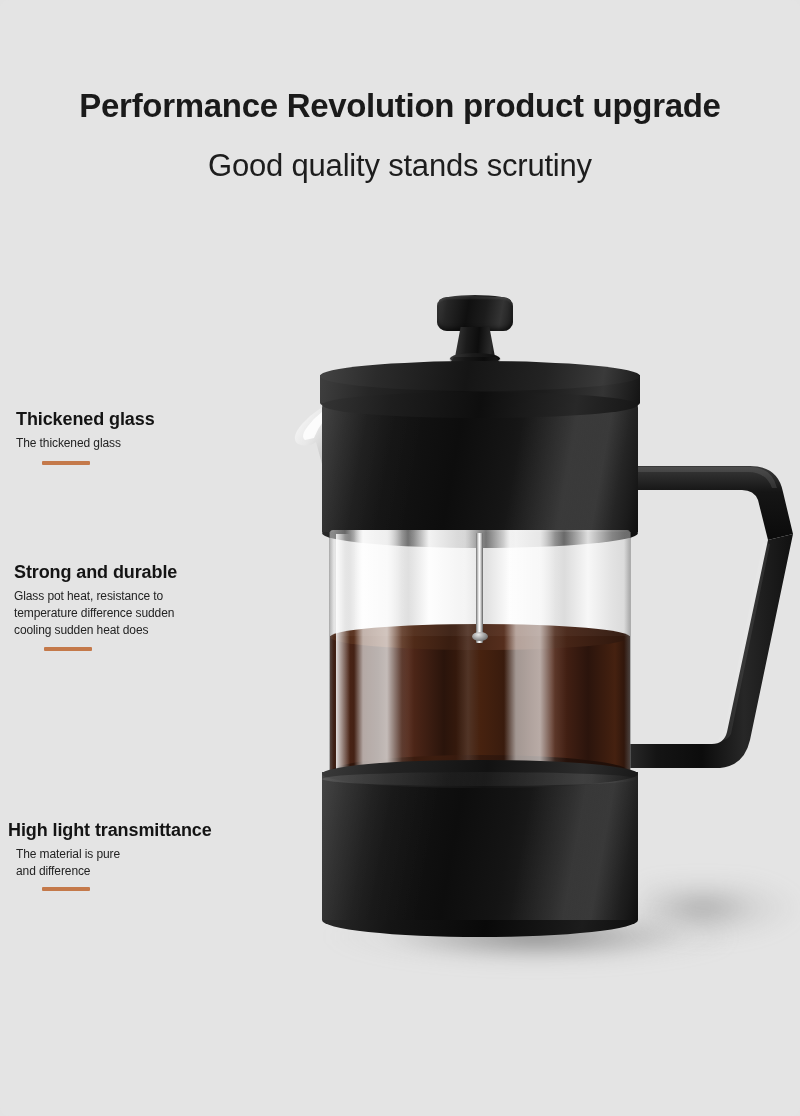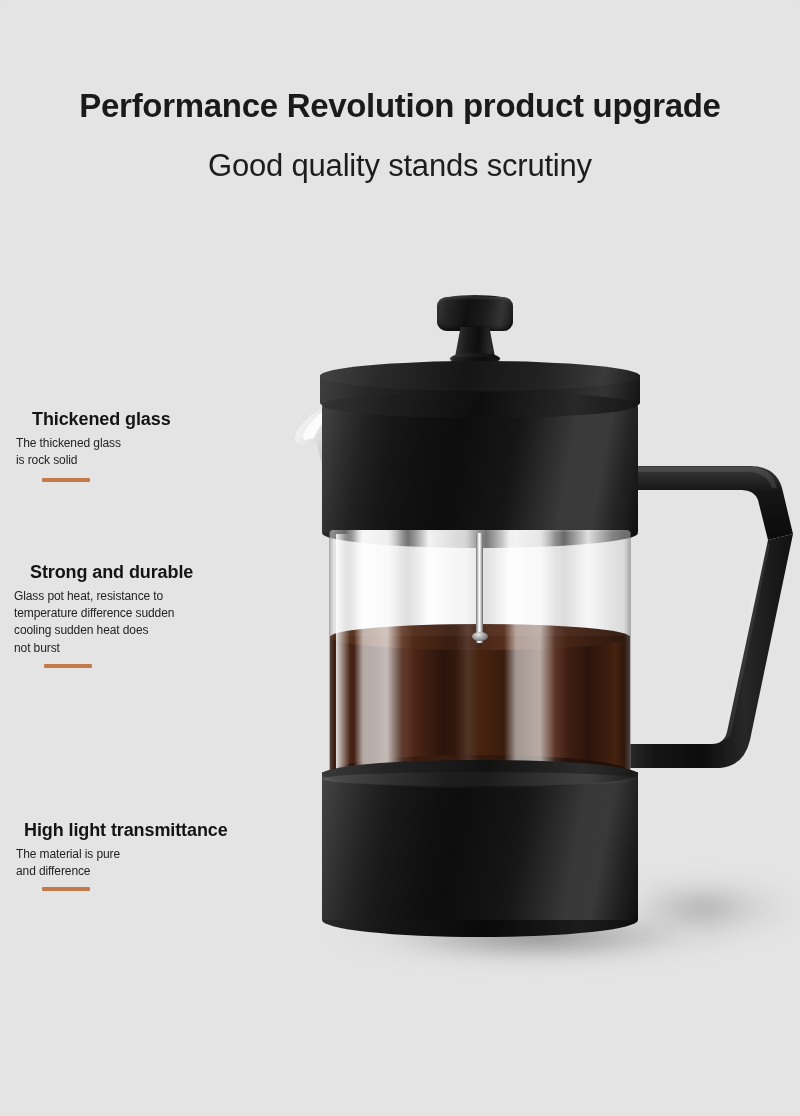--- a/index.html
+++ b/index.html
@@ -24,21 +24,21 @@
     position:absolute;left:0;top:148px;width:800px;
     text-align:center;
     font-size:31px;font-weight:normal;color:#1d1d1d;
     letter-spacing:-0.2px;
   }
 
   
   .feature{position:absolute;}
   .feature .f-title{
     font-size:18px;font-weight:bold;color:#141414;
-    letter-spacing:-0.1px;margin:0 0 5px 16px;line-height:1.15;
+    letter-spacing:-0.1px;margin:0 0 5px 0;line-height:1.15;
   }
   .feature .f-line{
     font-size:12px;color:#232323;line-height:1.45;
     letter-spacing:-0.1px;white-space:nowrap;
   }
   .accent-bar{
     width:48px;height:4px;border-radius:1px;
     background:#c4794a;margin-top:7px;
   }
 
@@ -361,30 +361,28 @@
     <div class="base"></div>
     <div class="base-sheen"></div>
     <div class="base-topell"></div>
     <div class="base-rim"></div>
 
   </div>
 
   <div class="feature" id="feat1">
     <div class="f-title">Thickened glass</div>
     <div class="f-line">The thickened glass</div>
-    <div class="f-line">is rock solid</div>
     <div class="accent-bar"></div>
   </div>
 
   <div class="feature" id="feat2">
     <div class="f-title">Strong and durable</div>
     <div class="f-line">Glass pot heat, resistance to</div>
     <div class="f-line">temperature difference sudden</div>
     <div class="f-line">cooling sudden heat does</div>
-    <div class="f-line">not burst</div>
     <div class="accent-bar"></div>
   </div>
 
   <div class="feature" id="feat3">
     <div class="f-title">High light transmittance</div>
     <div class="f-line">The material is pure</div>
     <div class="f-line">and difference</div>
     <div class="accent-bar"></div>
   </div>
 

